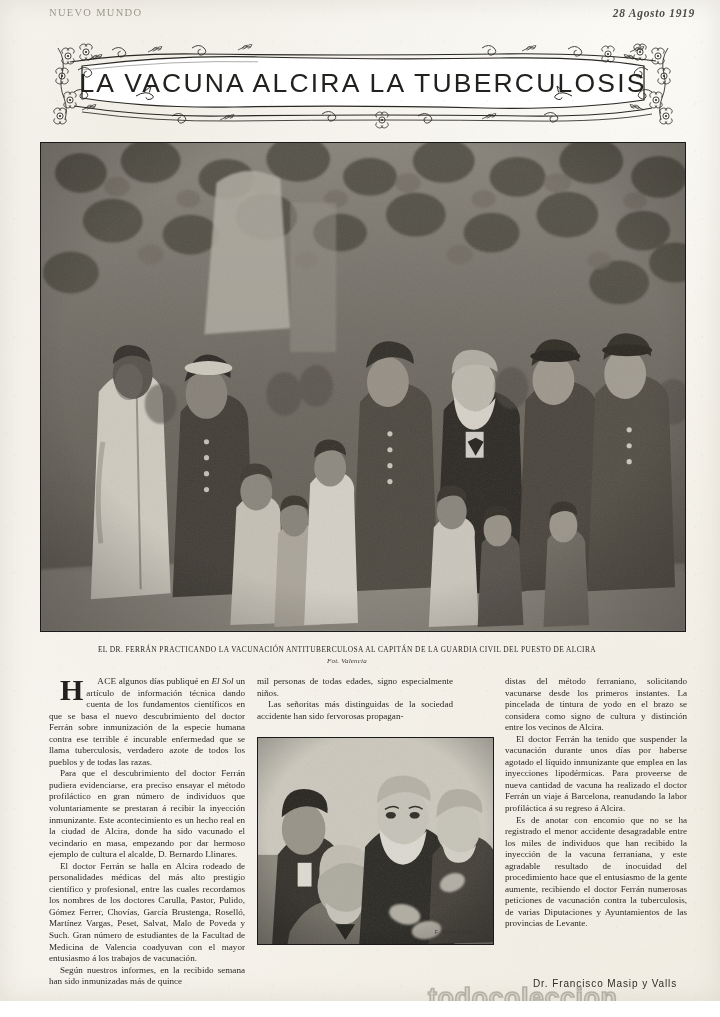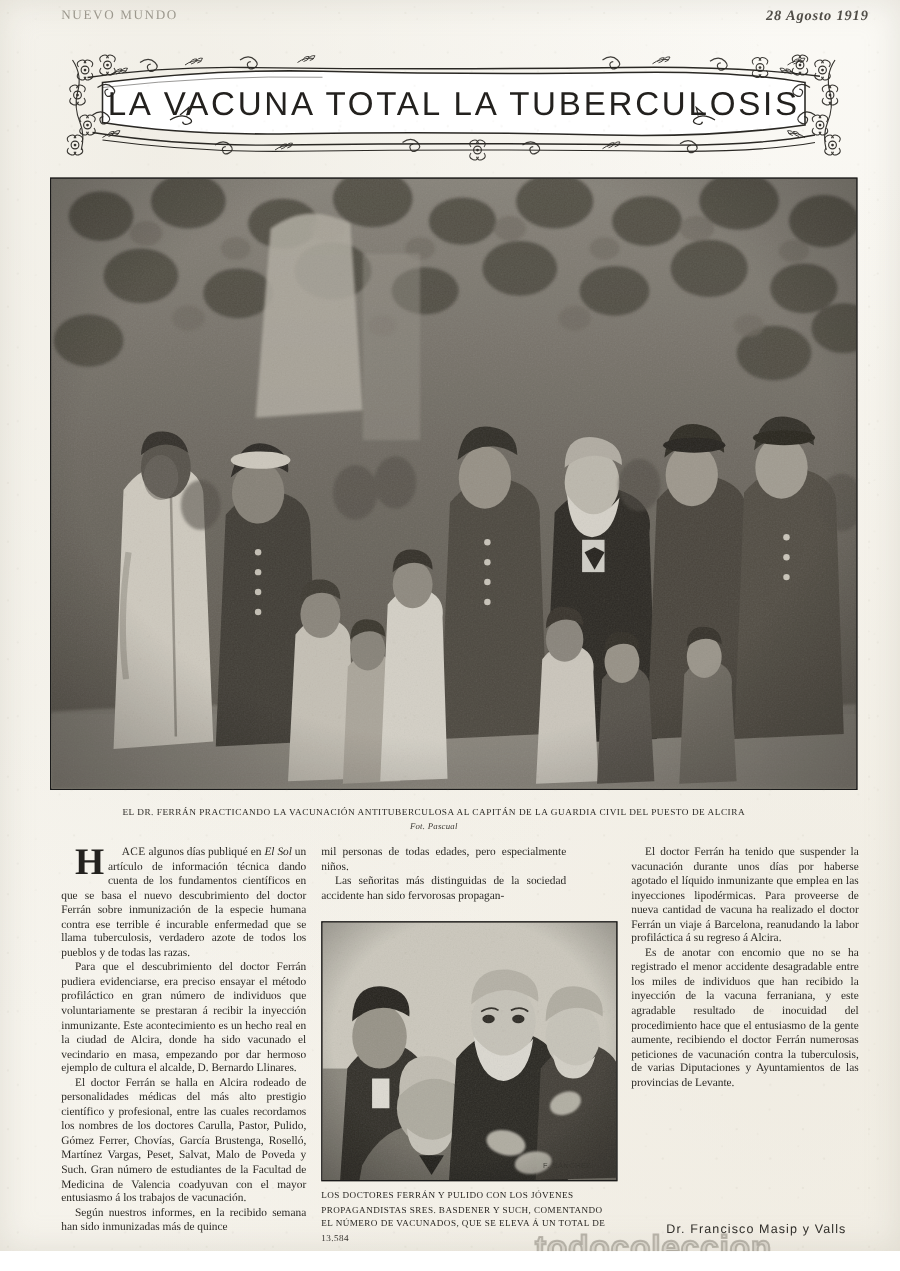--- a/index.html
+++ b/index.html
@@ -327,21 +327,21 @@
         <use href="#curl" x="366" y="76"></use>
         <use href="#leafspray" x="430" y="79"></use>
         <use href="#curl" x="492" y="75"></use>
       </g>
 
       <path d="M84,56 q10,-6 16,-1 q3,2.4 -1,4 q-4,1.6 -5,-1.6" fill="none" stroke="#2a2824" stroke-width="1"></path>
       <path d="M92,52 l7,-6 l-1.6,6.4" fill="none" stroke="#2a2824" stroke-width="1"></path>
       <path d="M520,56 q-10,-6 -16,-1 q-3,2.4 1,4 q4,1.6 5,-1.6" fill="none" stroke="#2a2824" stroke-width="1"></path>
       <path d="M512,52 l-7,-6 l1.6,6.4" fill="none" stroke="#2a2824" stroke-width="1"></path>
     </svg>
-    <div class="banner-title">LA VACUNA TOTAL LA TUBERCULOSIS</div>
+    <div class="banner-title">LA VACUNA ALCIRA LA TUBERCULOSIS</div>
   </div>
 
   <div class="photo-main">
     <svg viewBox="0 0 646 490" preserveAspectRatio="none">
       <defs>
         <linearGradient id="wallg" x1="0" y1="0" x2="0" y2="1">
           <stop offset="0%" stop-color="#8b877e"></stop>
           <stop offset="45%" stop-color="#6f6b63"></stop>
           <stop offset="100%" stop-color="#5c584f"></stop>
         </linearGradient>
@@ -506,38 +506,39 @@
       </g>
 
       <rect x="0" y="0" width="646" height="490" filter="url(#grain)" opacity="0.55"></rect>
       <rect x="0" y="0" width="646" height="490" fill="url(#vig)"></rect>
       <rect x="0" y="0" width="646" height="490" fill="#6b6659" opacity="0.10"></rect>
     </svg>
   </div>
 
   <div class="caption-main">
     <div>EL DR. FERRÁN PRACTICANDO LA VACUNACIÓN ANTITUBERCULOSA AL CAPITÁN DE LA GUARDIA CIVIL DEL PUESTO DE ALCIRA</div>
-    <div class="caption-credit">Fot. Pascual</div>
+    <div class="caption-credit">Fot. Valencia</div>
   </div>
 
   <div class="col" id="col1b">
     <p>
       <span class="dropcap">H</span><span class="smallcaps">ACE</span><span> algunos días publiqué en </span><span class="ital">El Sol</span><span> un artículo de información técnica dando cuenta de los fundamentos científicos en que se basa el nuevo descubrimiento del doctor Ferrán sobre inmunización de la especie humana contra ese terrible é incurable enfermedad que se llama tuberculosis, verdadero azote de todos los pueblos y de todas las razas.</span>
     </p>
     <p>Para que el descubrimiento del doctor Ferrán pudiera evidenciarse, era preciso ensayar el método profiláctico en gran número de individuos que voluntariamente se prestaran á recibir la inyección inmunizante. Este acontecimiento es un hecho real en la ciudad de Alcira, donde ha sido vacunado el vecindario en masa, empezando por dar hermoso ejemplo de cultura el alcalde, D. Bernardo Llinares.</p>
     <p>El doctor Ferrán se halla en Alcira rodeado de personalidades médicas del más alto prestigio científico y profesional, entre las cuales recordamos los nombres de los doctores Carulla, Pastor, Pulido, Gómez Ferrer, Chovías, García Brustenga, Roselló, Martínez Vargas, Peset, Salvat, Malo de Poveda y Such. Gran número de estudiantes de la Facultad de Medicina de Valencia coadyuvan con el mayor entusiasmo á los trabajos de vacunación.</p>
     <p>Según nuestros informes, en la recibido semana han sido inmunizadas más de quince</p>
   </div>
 
   <div class="col" id="col2">
-    <p class="noindent">mil personas de todas edades, pero especialmente niños.</p>
+    <p class="noindent">mil personas de todas edades, signo especialmente niños.</p>
     <p>Las señoritas más distinguidas de la sociedad accidente han sido fervorosas propagan-</p>
   </div>
 
   <div class="col" id="col3">
+    <p class="noindent">distas del método ferraniano, solicitando vacunarse desde los primeros instantes. La pincelada de tintura de yodo en el brazo se considera como signo de cultura y distinción entre los vecinos de Alcira.</p>
     <p>El doctor Ferrán ha tenido que suspender la vacunación durante unos días por haberse agotado el líquido inmunizante que emplea en las inyecciones lipodérmicas. Para proveerse de nueva cantidad de vacuna ha realizado el doctor Ferrán un viaje á Barcelona, reanudando la labor profiláctica á su regreso á Alcira.</p>
     <p>Es de anotar con encomio que no se ha registrado el menor accidente desagradable entre los miles de individuos que han recibido la inyección de la vacuna ferraniana, y este agradable resultado de inocuidad del procedimiento hace que el entusiasmo de la gente aumente, recibiendo el doctor Ferrán numerosas peticiones de vacunación contra la tuberculosis, de varias Diputaciones y Ayuntamientos de las provincias de Levante.</p>
   </div>
 
   <div class="photo-sub">
     <svg viewBox="0 0 237 208" preserveAspectRatio="none">
       <defs>
         <radialGradient id="vig2" cx="0.5" cy="0.45" r="0.8">
           <stop offset="58%" stop-color="rgba(0,0,0,0)"></stop>
           <stop offset="100%" stop-color="rgba(22,20,16,0.42)"></stop>
@@ -597,21 +598,20 @@
       </g>
 
       <text x="178" y="198" font-family="Liberation Sans, sans-serif" font-size="6" fill="#35322b" opacity="0.85" letter-spacing="0.4">F. SÁNCHEZ</text>
 
       <rect x="0" y="0" width="237" height="208" filter="url(#grain2)" opacity="0.55"></rect>
       <rect x="0" y="0" width="237" height="208" fill="url(#vig2)"></rect>
       <rect x="0" y="0" width="237" height="208" fill="#6b6659" opacity="0.08"></rect>
     </svg>
   </div>
 
-  <div class="caption-sub">LOS DOCTORES FERRÁN Y PULIDO CON LOS JÓVENES PROPAGANDISTAS SRES. BASDENER Y SUCH, COMENTANDO EL NÚMERO DE VACUNADOS, QUE SE ELEVA Á UN TOTAL DE 13.584</div>
 
   <div class="signature">Dr. Francisco Masip y Valls</div>
 
   <div class="watermark">todocoleccion</div>
 
   <div class="paper-speckle"></div>
   <div class="scan-edge"></div>
 </div>
 
 </body></html>

